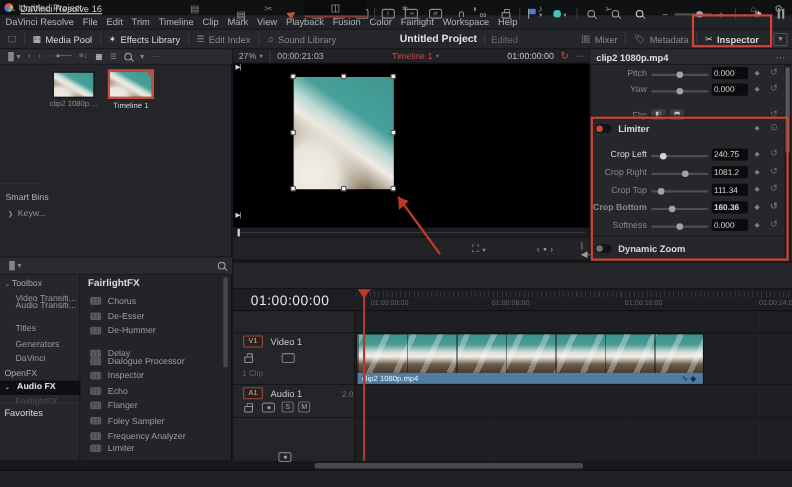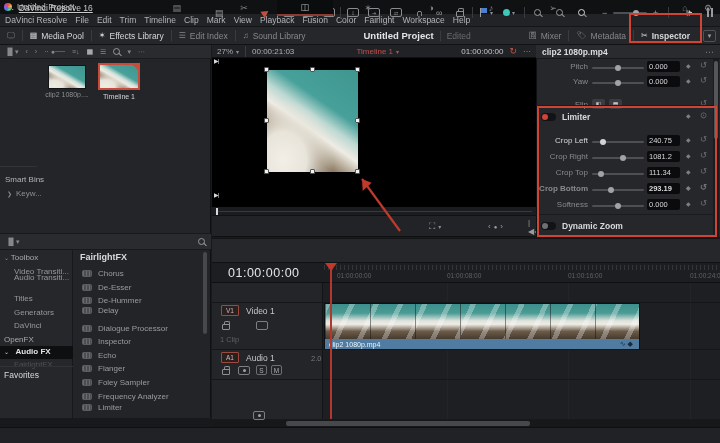--- a/index.html
+++ b/index.html
@@ -269,21 +269,21 @@
       <span class="lbl">Chorus</span>
     </div>
   <div class="fxrow" style="top:283px;">
       <span class="fx-ic"></span>
       <span class="lbl">De-Esser</span>
     </div>
   <div class="fxrow" style="top:296px;">
       <span class="fx-ic"></span>
       <span class="lbl">De-Hummer</span>
     </div>
-  <div class="fxrow" style="top:306px;">
+  <div class="fxrow" style="top:317px;">
       <span class="fx-ic"></span>
       <span class="lbl">Delay</span>
     </div>
   <div class="fxrow" style="top:324px;">
       <span class="fx-ic"></span>
       <span class="lbl">Dialogue Processor</span>
     </div>
   <div class="fxrow" style="top:337px;">
       <span class="fx-ic"></span>
       <span class="lbl">Inspector</span>
@@ -435,21 +435,21 @@
       </span>
     <span class="valbox">111.34</span>
     <span class="kf">◆</span>
     <span class="rst">↺</span>
   </div>
   <div class="ins-row" style="top:180px;font-weight:bold;">
     <span class="ins-label">Crop Bottom</span>
     <span class="sl-track">
         <span class="sl-dot" style="left:16px;"></span>
       </span>
-    <span class="valbox">293.19</span>
+    <span class="valbox">160.36</span>
     <span class="kf">◆</span>
     <span class="rst">↺</span>
   </div>
   <div class="ins-row" style="top:196px;">
     <span class="ins-label">Softness</span>
     <span class="sl-track">
         <span class="sl-dot" style="left:23px;"></span>
       </span>
     <span class="valbox">0.000</span>
     <span class="kf">◆</span>

